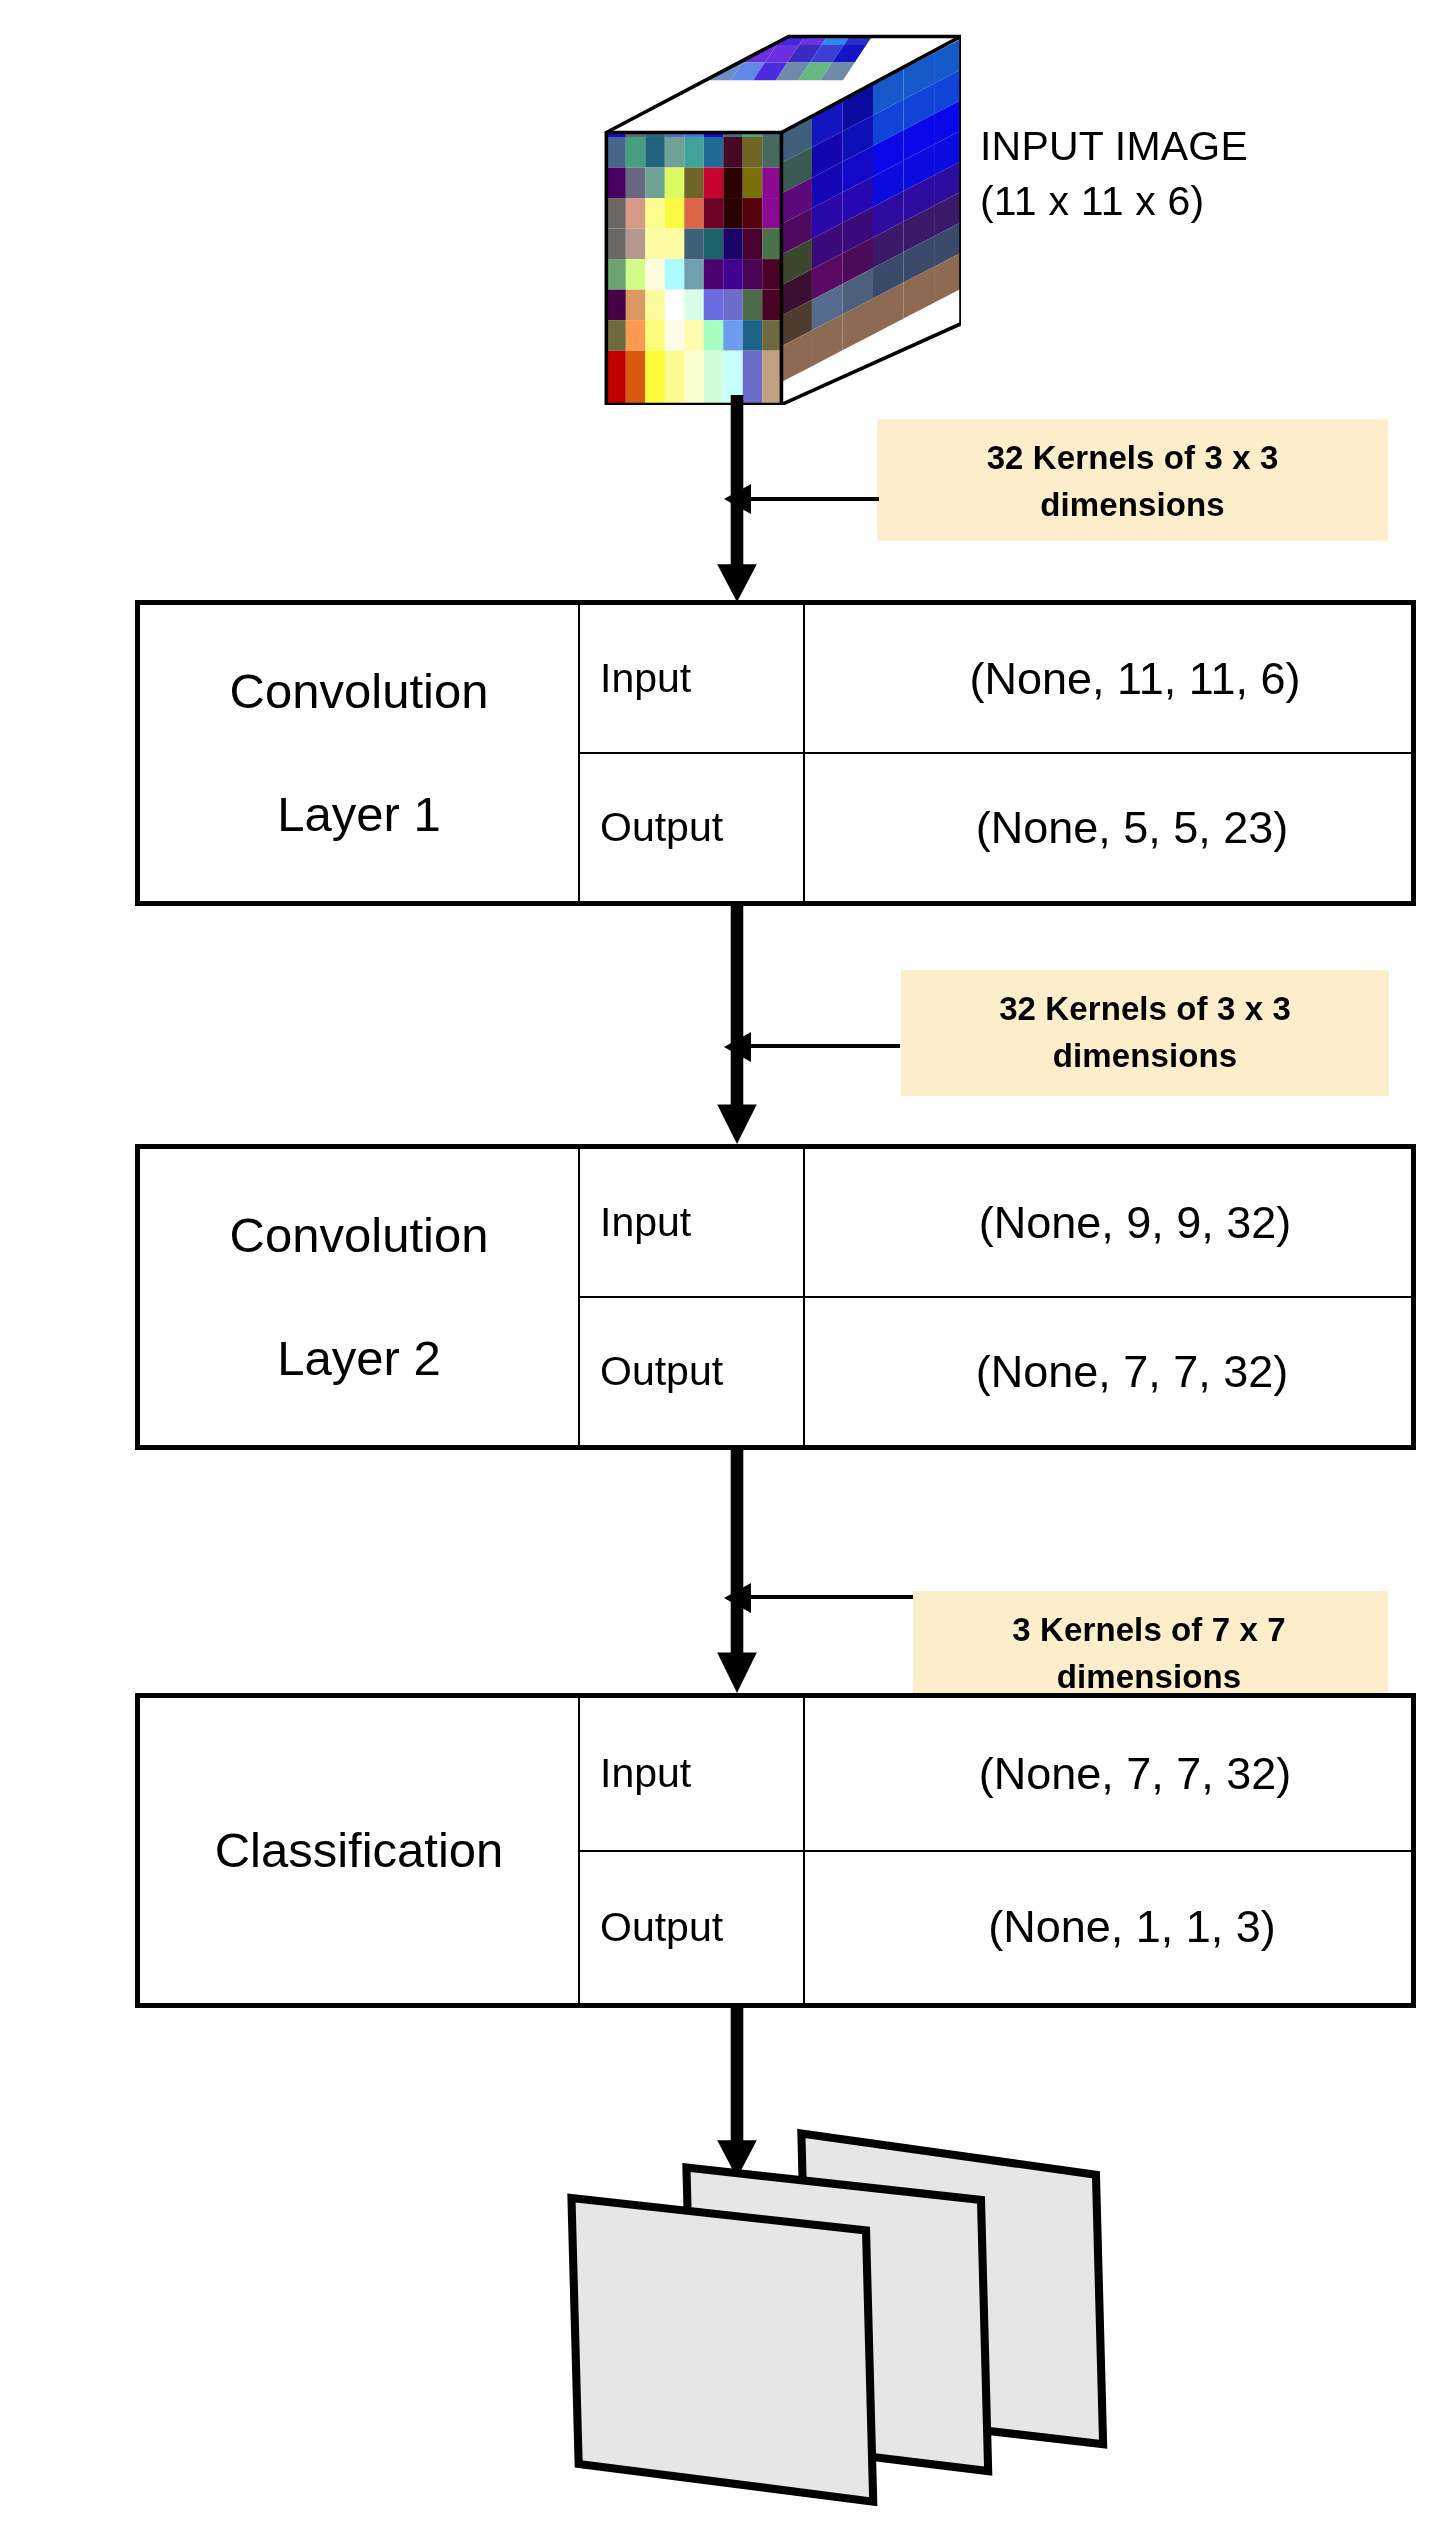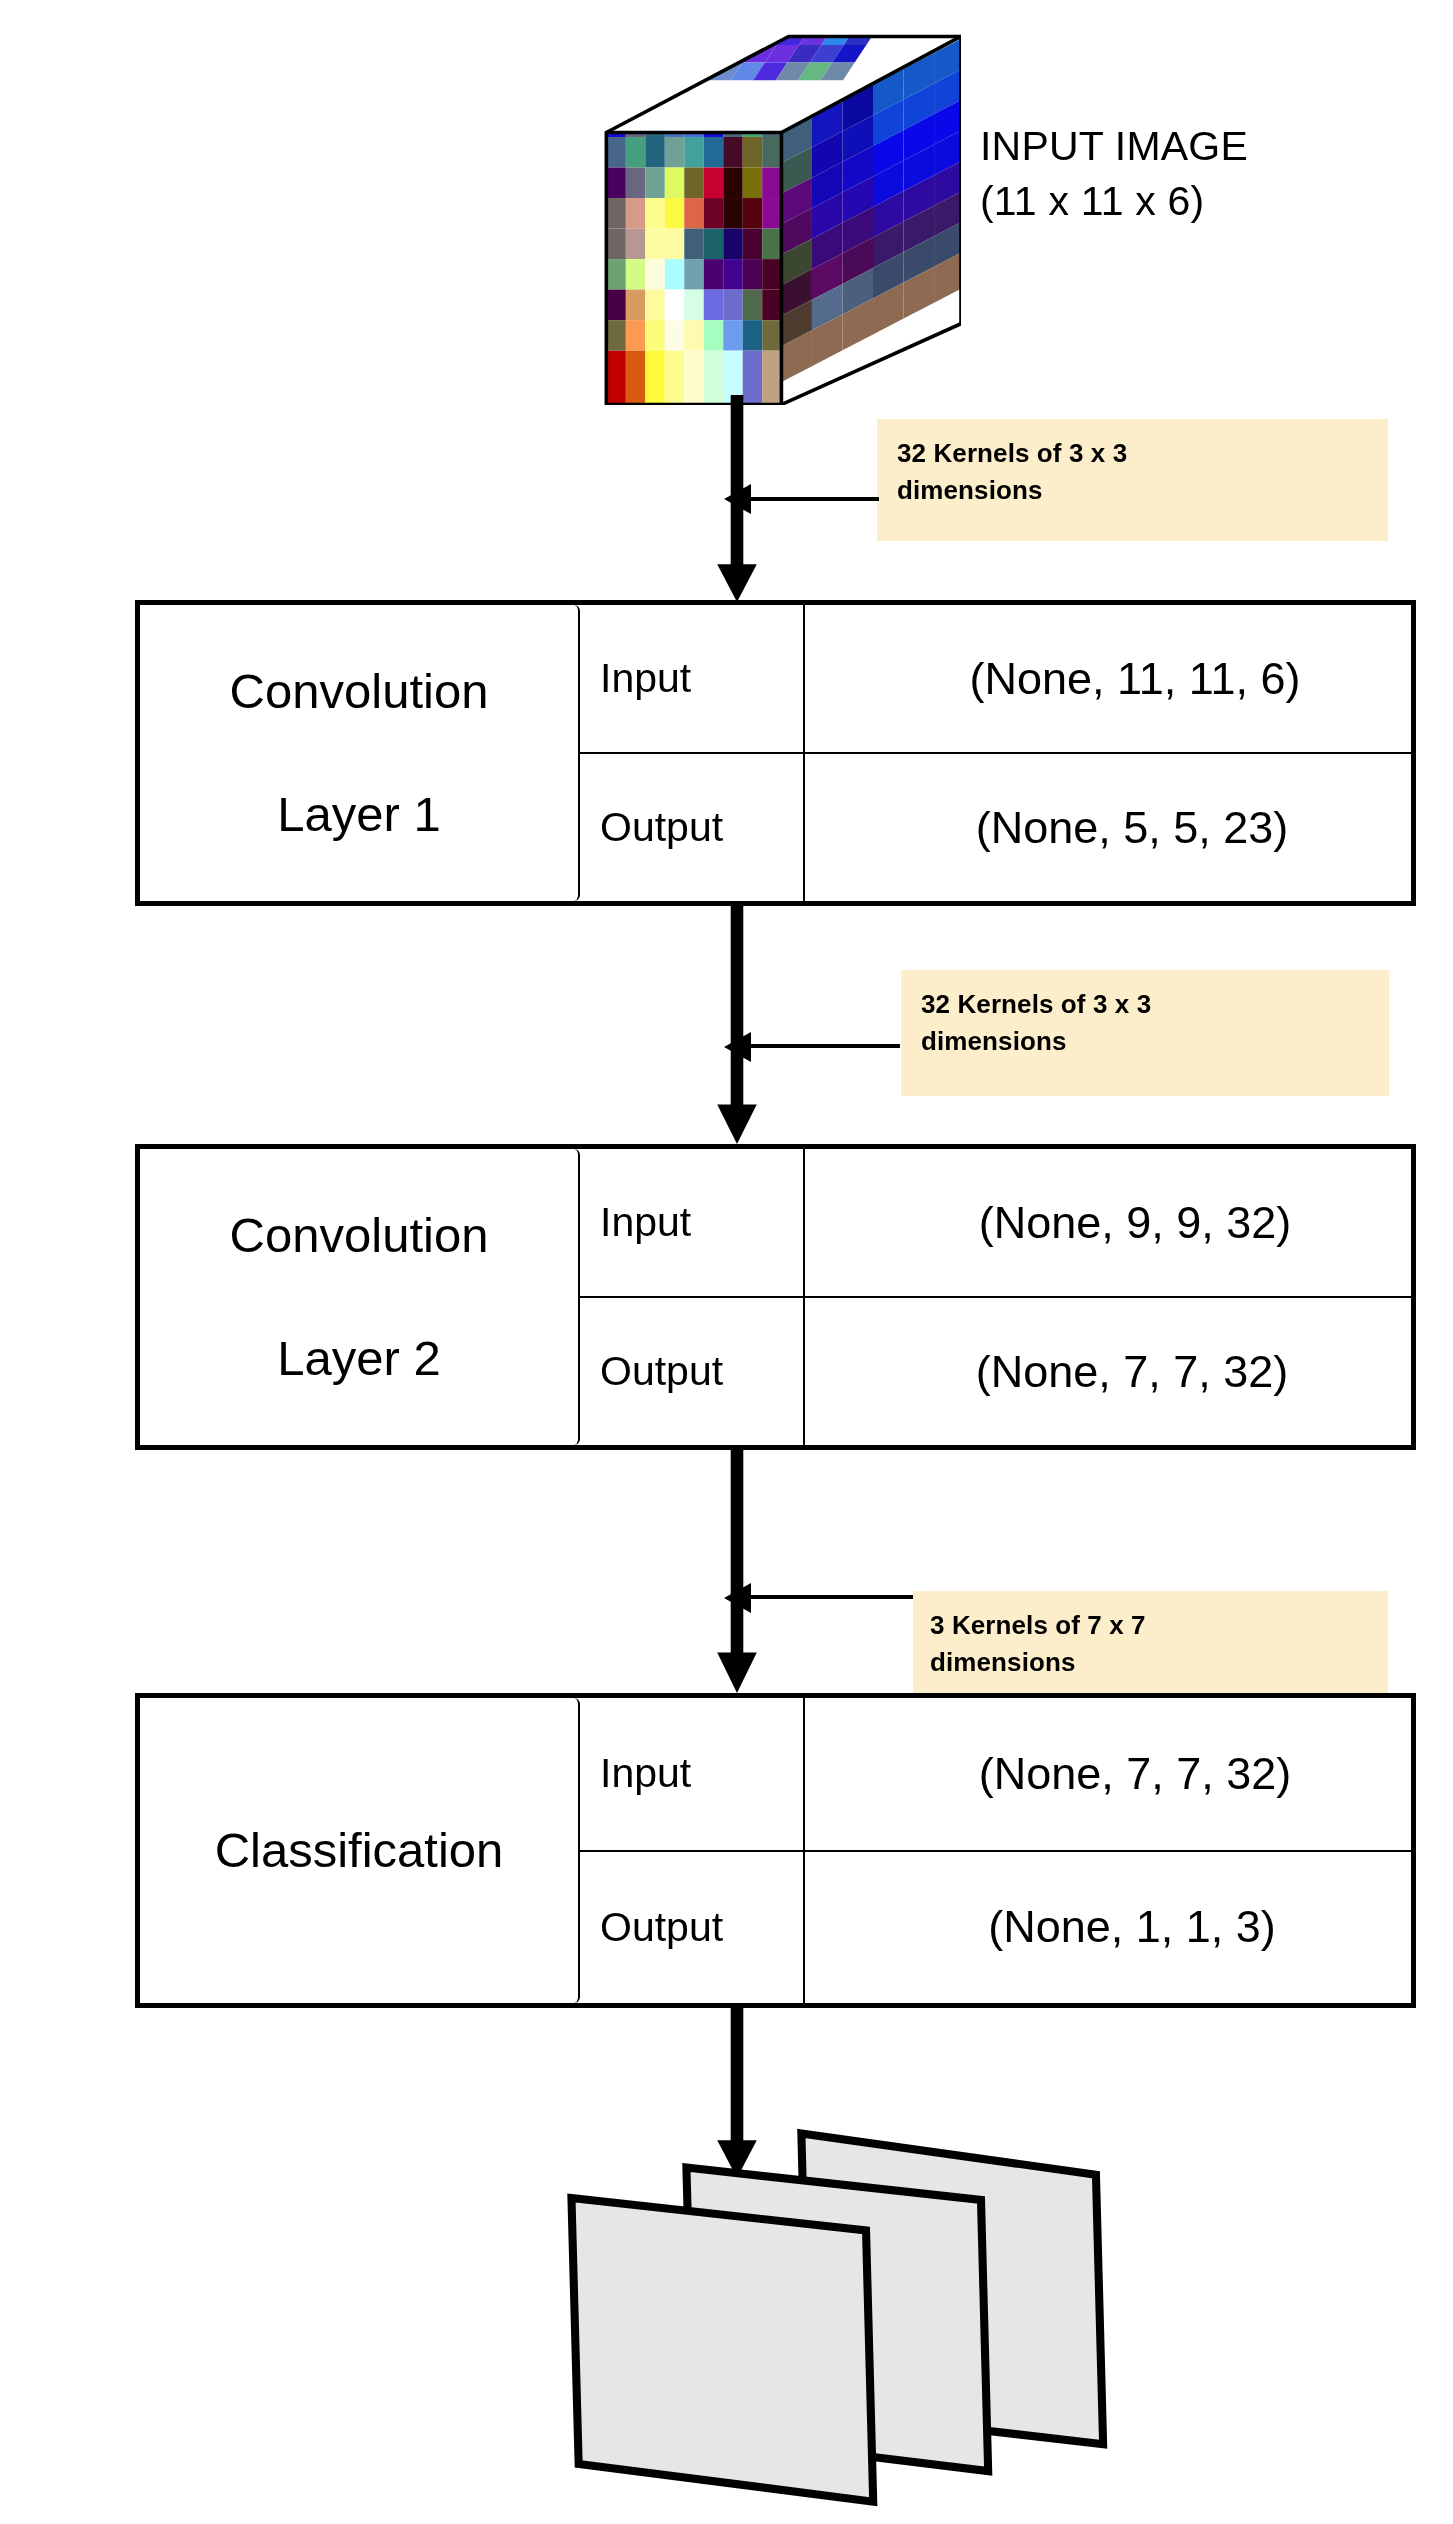--- a/index.html
+++ b/index.html
@@ -49,25 +49,26 @@
   .flow-arrow svg { display:block; }
 
   
   .callout {
     position: absolute;
     background: #fdeecb;
     padding: 16px 20px 20px 20px;
     box-sizing: border-box;
   }
   .callout .ctext {
-    font-size: 26px;
+    font-size: 33px;
     font-weight: bold;
     line-height: 1.42;
     color: #000;
     letter-spacing: 0.1px;
+    text-align: center;
   }
   .callout-line {
     position: absolute;
     height: 0;
     border-top: 4.5px solid #000;
   }
   .callout-head {
     position: absolute;
     width: 0; height: 0;
     border-top: 15.3px solid transparent;
@@ -86,21 +87,20 @@
     display: flex;
   }
   .lt-name {
     width: 440px;
     box-sizing: border-box;
     border-right: 2.7px solid #000;
     display: flex;
     align-items: center;
     justify-content: center;
     padding: 0 9px;
-    border-radius: 6px;
   }
   .lt-name span {
     font-size: 49px;
     line-height: 1.25;
     text-align: center;
     display: block;
   }
   .lt-rows {
     flex: 1;
     display: flex;

